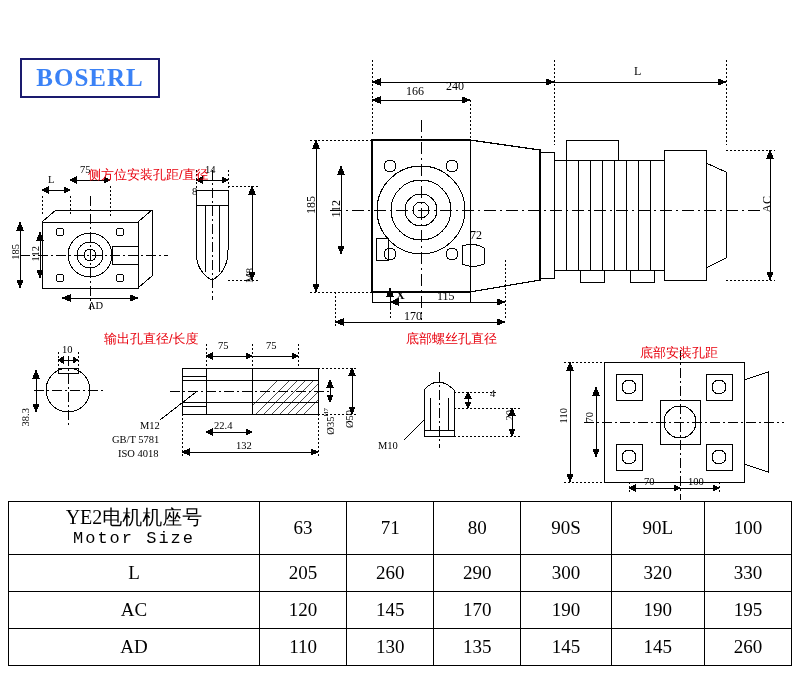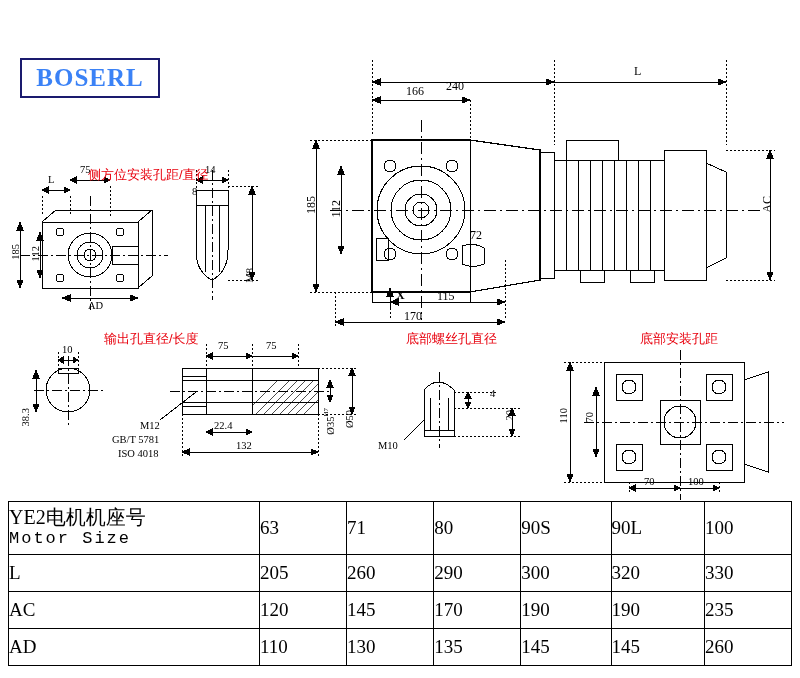--- a/index.html
+++ b/index.html
@@ -27,21 +27,21 @@
   .lbl{font-size:12px;white-space:nowrap;font-family:"Liberation Serif", serif;}
   .lbl-sm{font-size:10.5px;white-space:nowrap;font-family:"Liberation Serif", serif;}
   .vert{writing-mode:vertical-rl;transform:rotate(180deg);}
   svg{position:absolute;left:0;top:0;}
   
   table.spec{
     position:absolute;left:8px;top:501px;width:784px;
     border-collapse:collapse;
   }
   table.spec td{
-    border:1px solid #000;
+    border:1px solid #000;text-align:center;
     font-family:"Liberation Serif", serif;
     font-size:19px;height:36px;padding:0;
   }
   table.spec tr.r0 td{height:52px;}
   table.spec td.name0{font-size:20px;line-height:22px;}
   .mono{font-family:"Liberation Mono", monospace;font-size:17px;letter-spacing:2px;}
 </style>
 </head>
 <body>
 
@@ -320,21 +320,21 @@
       <path d="M629 488 l6 -3 l0 6 z" fill="#000"></path>
       <path d="M680 488 l-6 -3 l0 6 z" fill="#000"></path>
       <line x1="680" y1="488" x2="719" y2="488"></line>
       <path d="M719 488 l-6 -3 l0 6 z" fill="#000"></path>
     </g>
   </svg>
 
   <div class="abs red" style="left:88px;top:166px;">侧方位安装孔距/直径</div>
   <div class="abs red" style="left:104px;top:330px;">输出孔直径/长度</div>
   <div class="abs red" style="left:406px;top:330px;">底部螺丝孔直径</div>
-  <div class="abs red" style="left:640px;top:330px;text-align:right;">底部安装孔距</div>
+  <div class="abs red" style="left:640px;top:344px;text-align:right;">底部安装孔距</div>
 
   <div class="abs lbl" style="left:446px;top:64px;margin-top:15px;">240</div>
   <div class="abs lbl" style="left:634px;top:64px;">L</div>
   <div class="abs lbl" style="left:406px;top:84px;">166</div>
   <div class="abs lbl vert" style="left:760px;top:196px;">AC</div>
   <div class="abs lbl vert" style="left:304px;top:196px;">185</div>
   <div class="abs lbl vert" style="left:329px;top:200px;">112</div>
   <div class="abs lbl" style="left:470px;top:228px;">72</div>
   <div class="abs lbl" style="left:437px;top:289px;">115</div>
   <div class="abs lbl" style="left:404px;top:309px;">170</div>
@@ -394,21 +394,21 @@
         <td>320</td>
         <td>330</td>
       </tr>
       <tr>
         <td>AC</td>
         <td>120</td>
         <td>145</td>
         <td>170</td>
         <td>190</td>
         <td>190</td>
-        <td>235</td>
+        <td>195</td>
       </tr>
       <tr>
         <td>AD</td>
         <td>110</td>
         <td>130</td>
         <td>135</td>
         <td>145</td>
         <td>145</td>
         <td>260</td>
       </tr>

